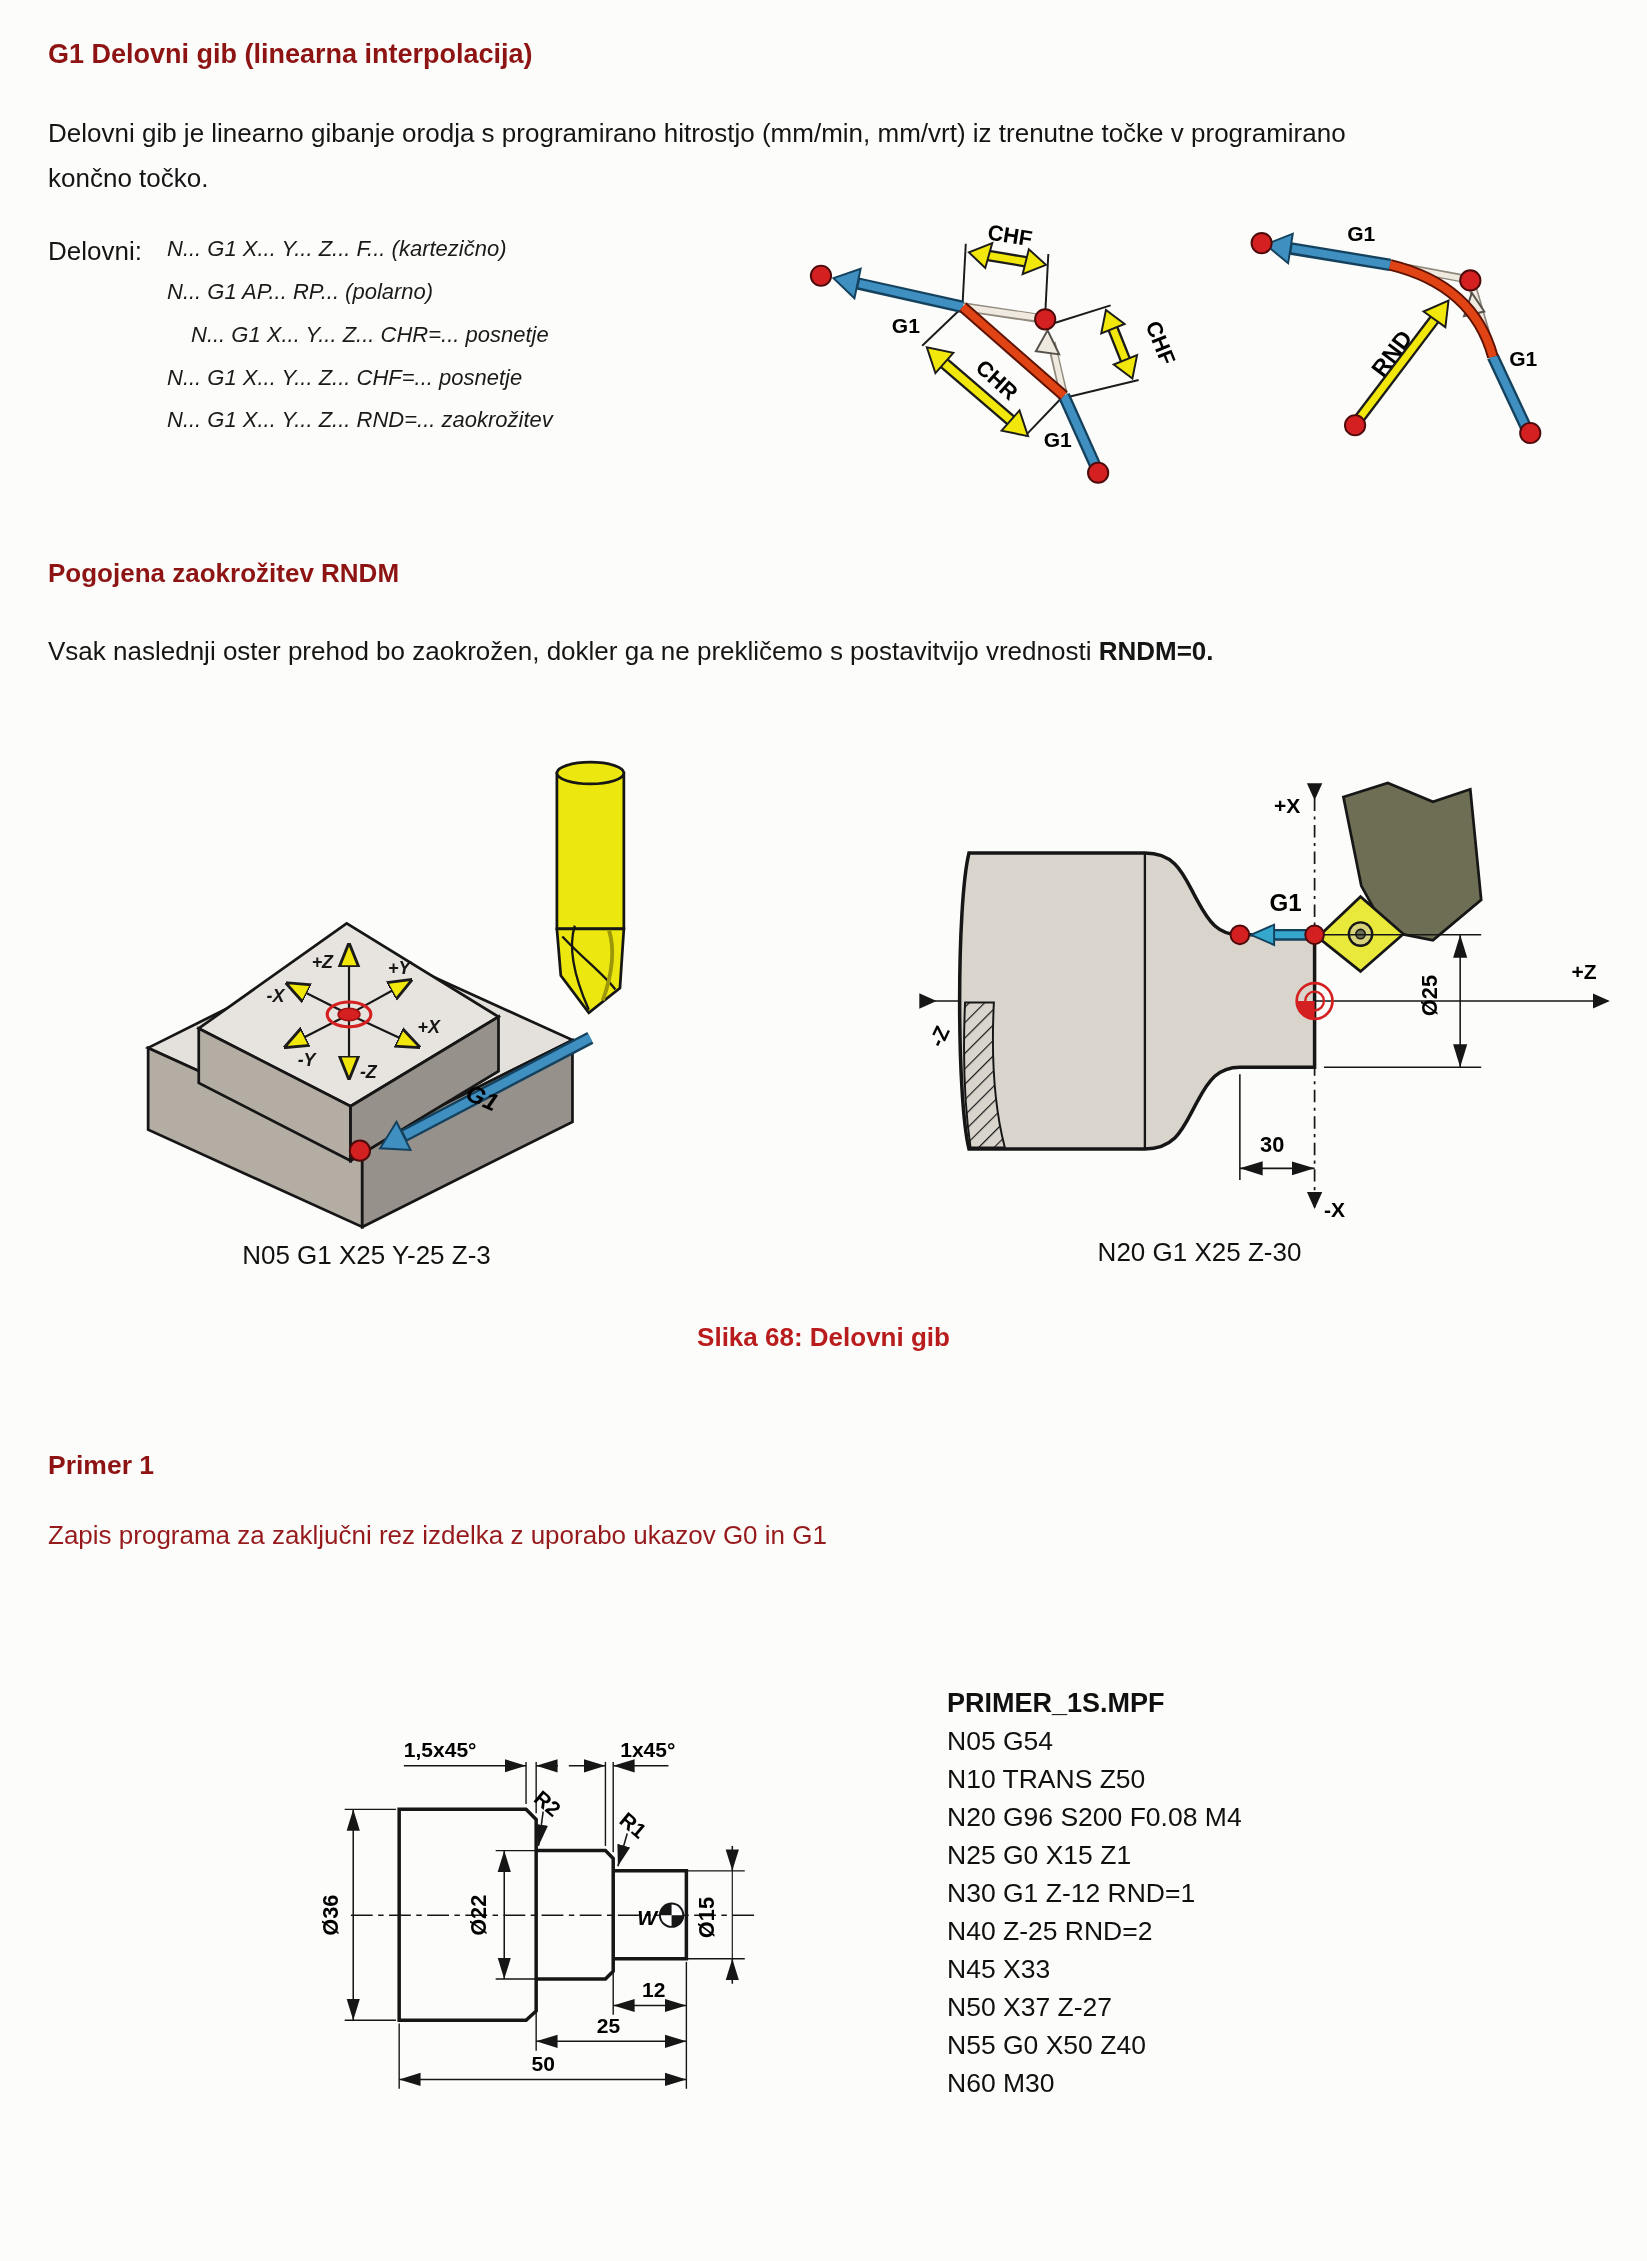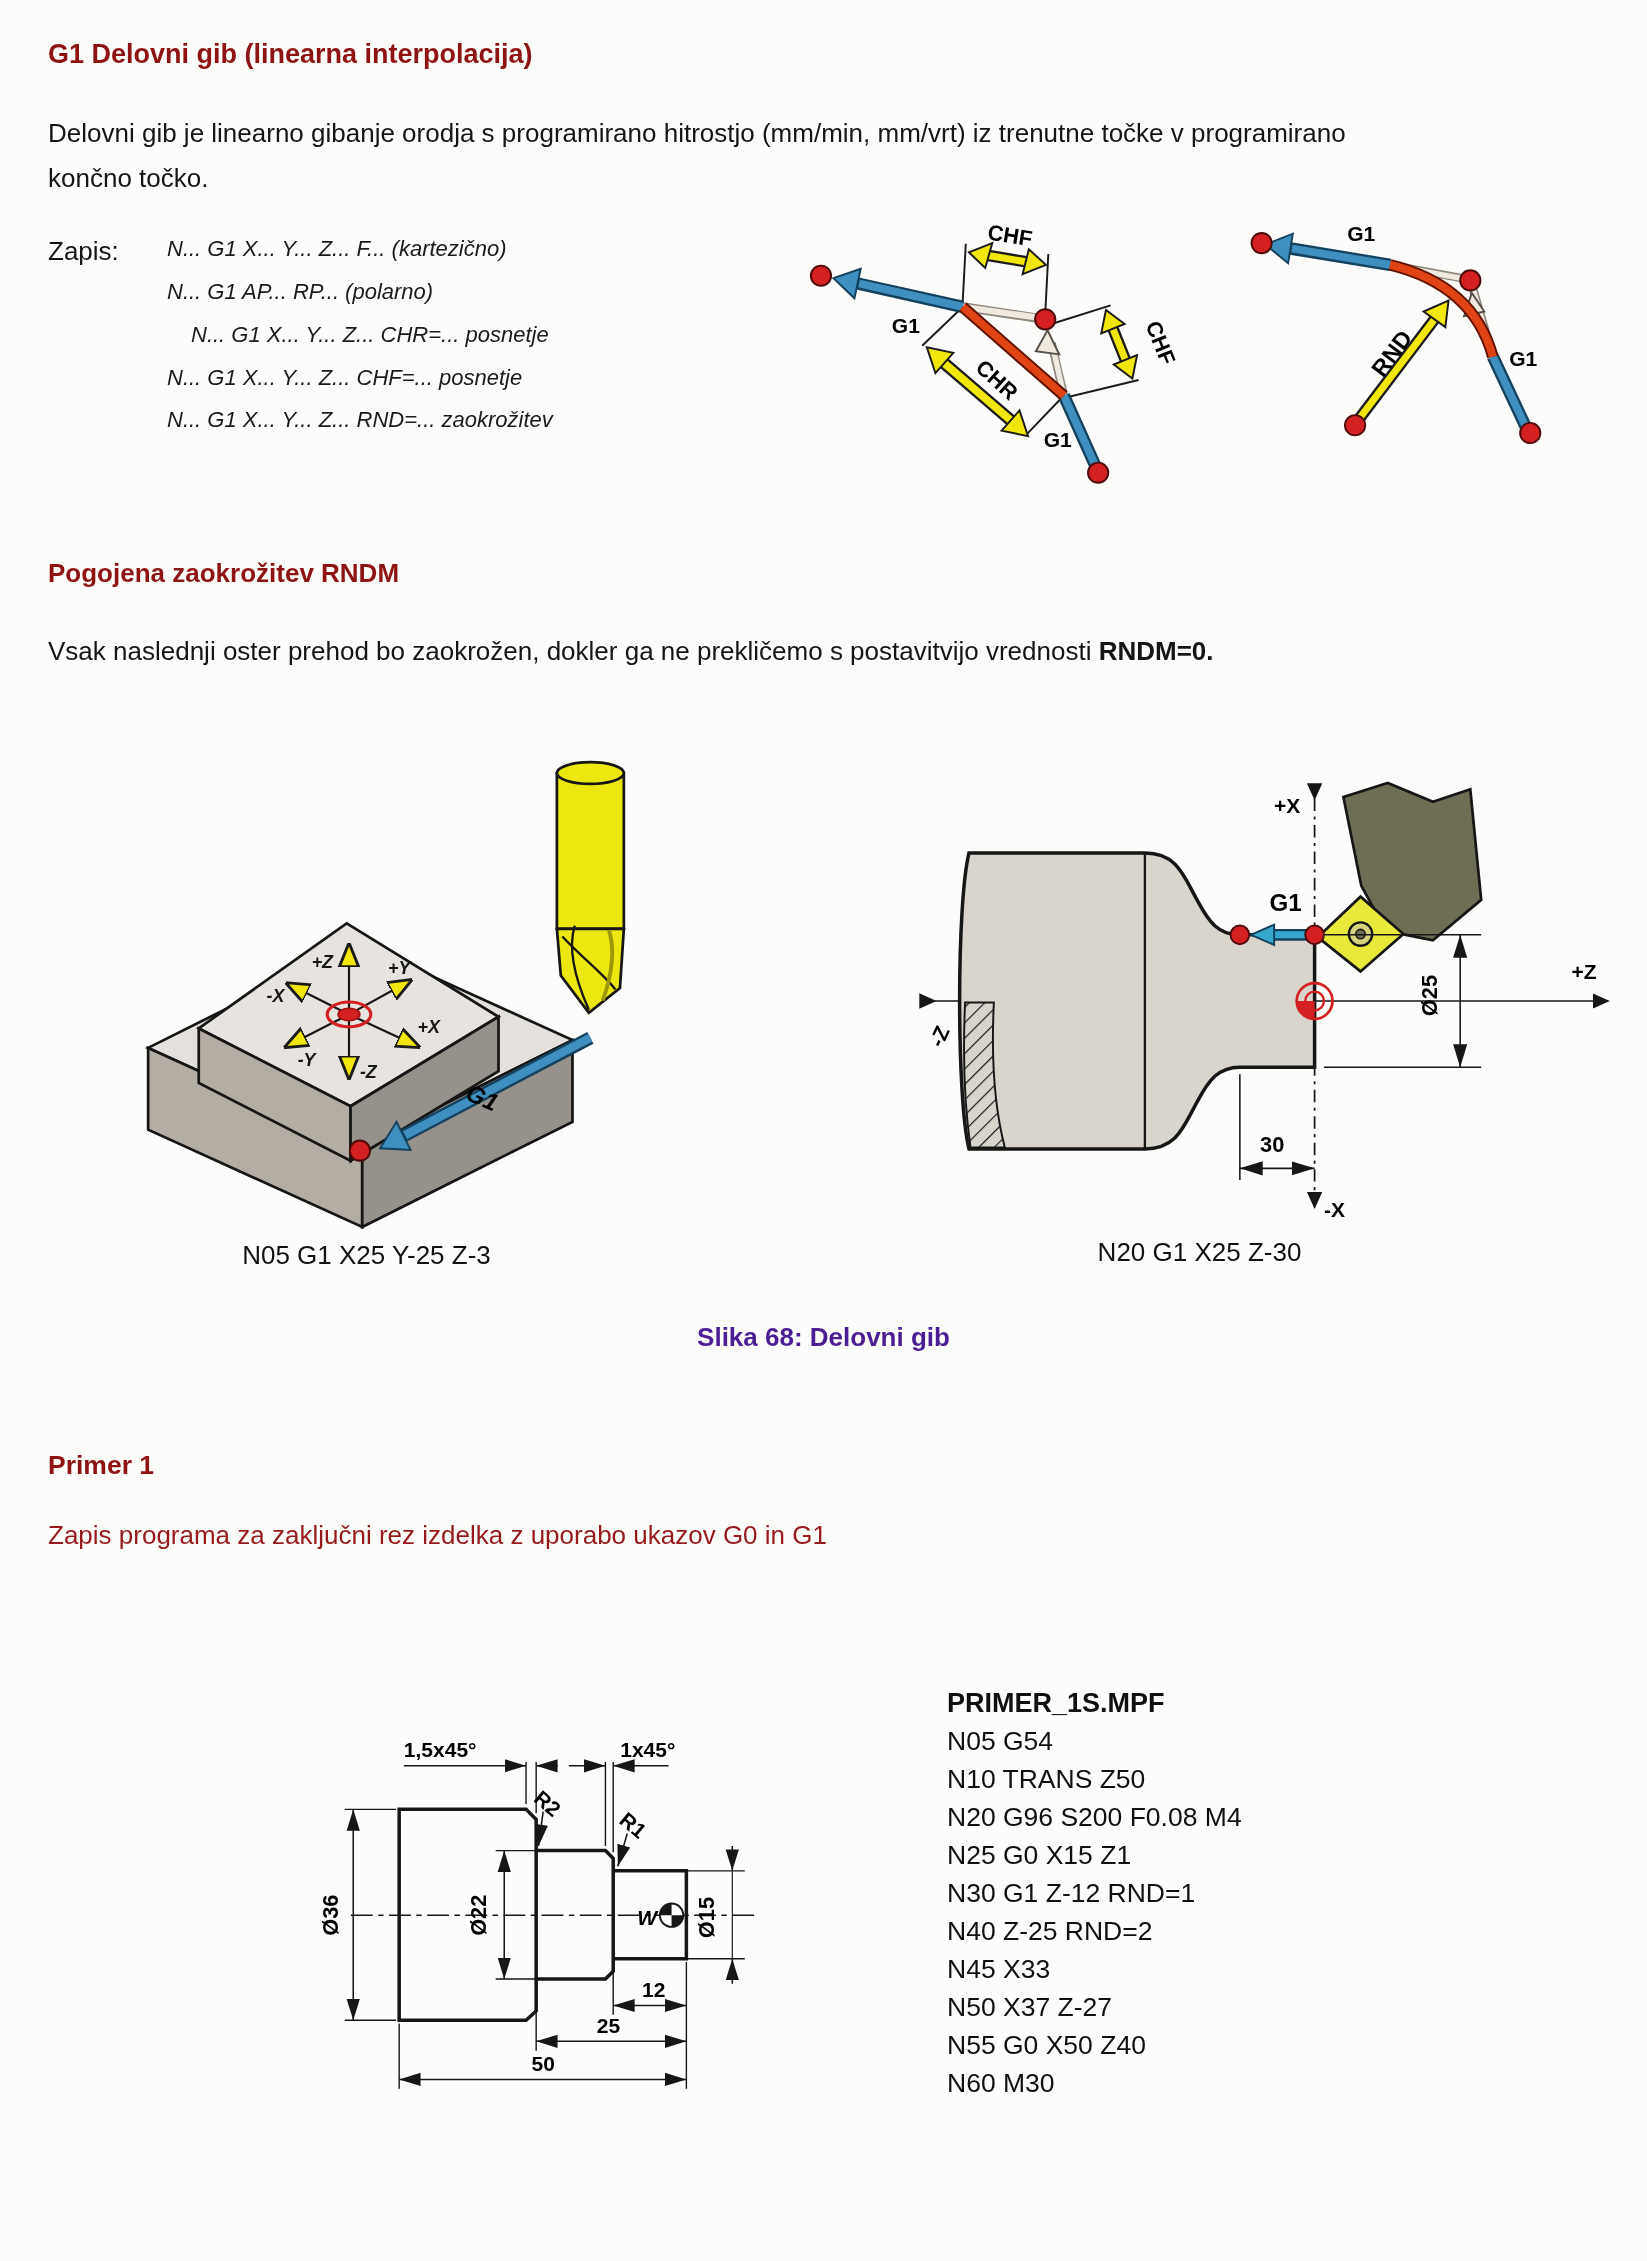--- a/index.html
+++ b/index.html
@@ -5,38 +5,38 @@
   html,body{margin:0;padding:0;background:#e8e8e8;}
   #page{
     position:relative;width:1647px;height:2261px;background:#fcfcfa;
     font-family:"Liberation Sans",sans-serif;color:#161616;overflow:hidden;
   }
   .abs{position:absolute;}
   .h-red{color:#8e1414;font-weight:bold;font-size:27px;}
   .body-text{font-size:26px;color:#151515;}
   .italic-code{font-size:22px;font-style:italic;color:#1a1a1a;}
   .caption{font-size:26px;color:#111;}
-  .fig-caption{font-size:26px;font-weight:bold;color:#4c1d95;text-align:center;}
+  .fig-caption{font-size:26px;font-weight:bold;color:#b91c1c;text-align:center;}
   .zapis{font-size:26px;color:#96191c;}
   .prog{font-size:26.5px;line-height:38px;color:#101010;white-space:nowrap;margin-left:8px;}
   .prog-name{font-weight:bold;font-size:27px;}
   svg{position:absolute;overflow:visible;}
   svg text{font-family:"Liberation Sans",sans-serif;}
 </style>
 </head>
 <body>
 
 <div id="page">
 
   <div class="abs h-red" style="left:48px;top:39px;">G1 Delovni gib (linearna interpolacija)</div>
 
   <div class="abs body-text" style="left:48px;top:118px;white-space:nowrap;">Delovni gib je linearno gibanje orodja s programirano hitrostjo (mm/min, mm/vrt) iz trenutne točke v programirano</div>
   <div class="abs body-text" style="left:48px;top:163px;white-space:nowrap;">končno točko.</div>
 
-  <div class="abs body-text" style="left:48px;top:236px;">Zapis:</div>
+  <div class="abs body-text" style="left:48px;top:236px;">Delovni:</div>
   <div class="abs italic-code" style="left:167px;top:236px;">N... G1 X... Y... Z... F... (kartezično)</div>
   <div class="abs italic-code" style="left:167px;top:279px;">N... G1 AP... RP... (polarno)</div>
   <div class="abs italic-code" style="left:167px;top:322px;margin-left:24px;">N... G1 X... Y... Z... CHR=... posnetje</div>
   <div class="abs italic-code" style="left:167px;top:365px;">N... G1 X... Y... Z... CHF=... posnetje</div>
   <div class="abs italic-code" style="left:167px;top:407px;">N... G1 X... Y... Z... RND=... zaokrožitev</div>
 
   <svg style="left:810px;top:201px;" width="841" height="327" viewBox="0 0 1080 420">
 
     <g>
 

